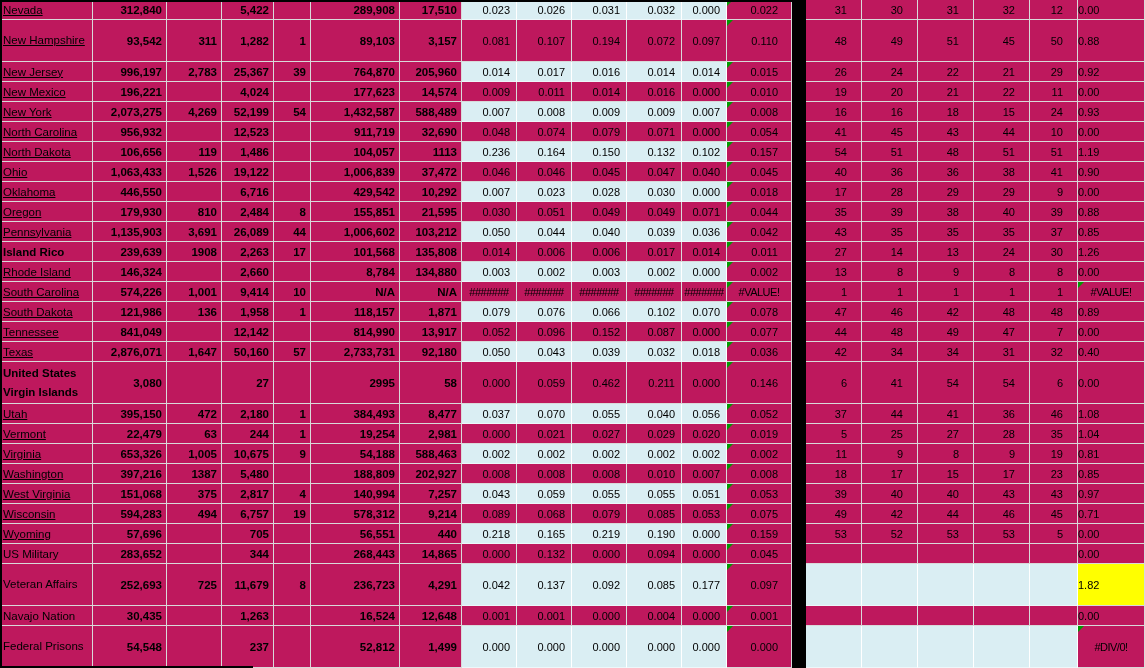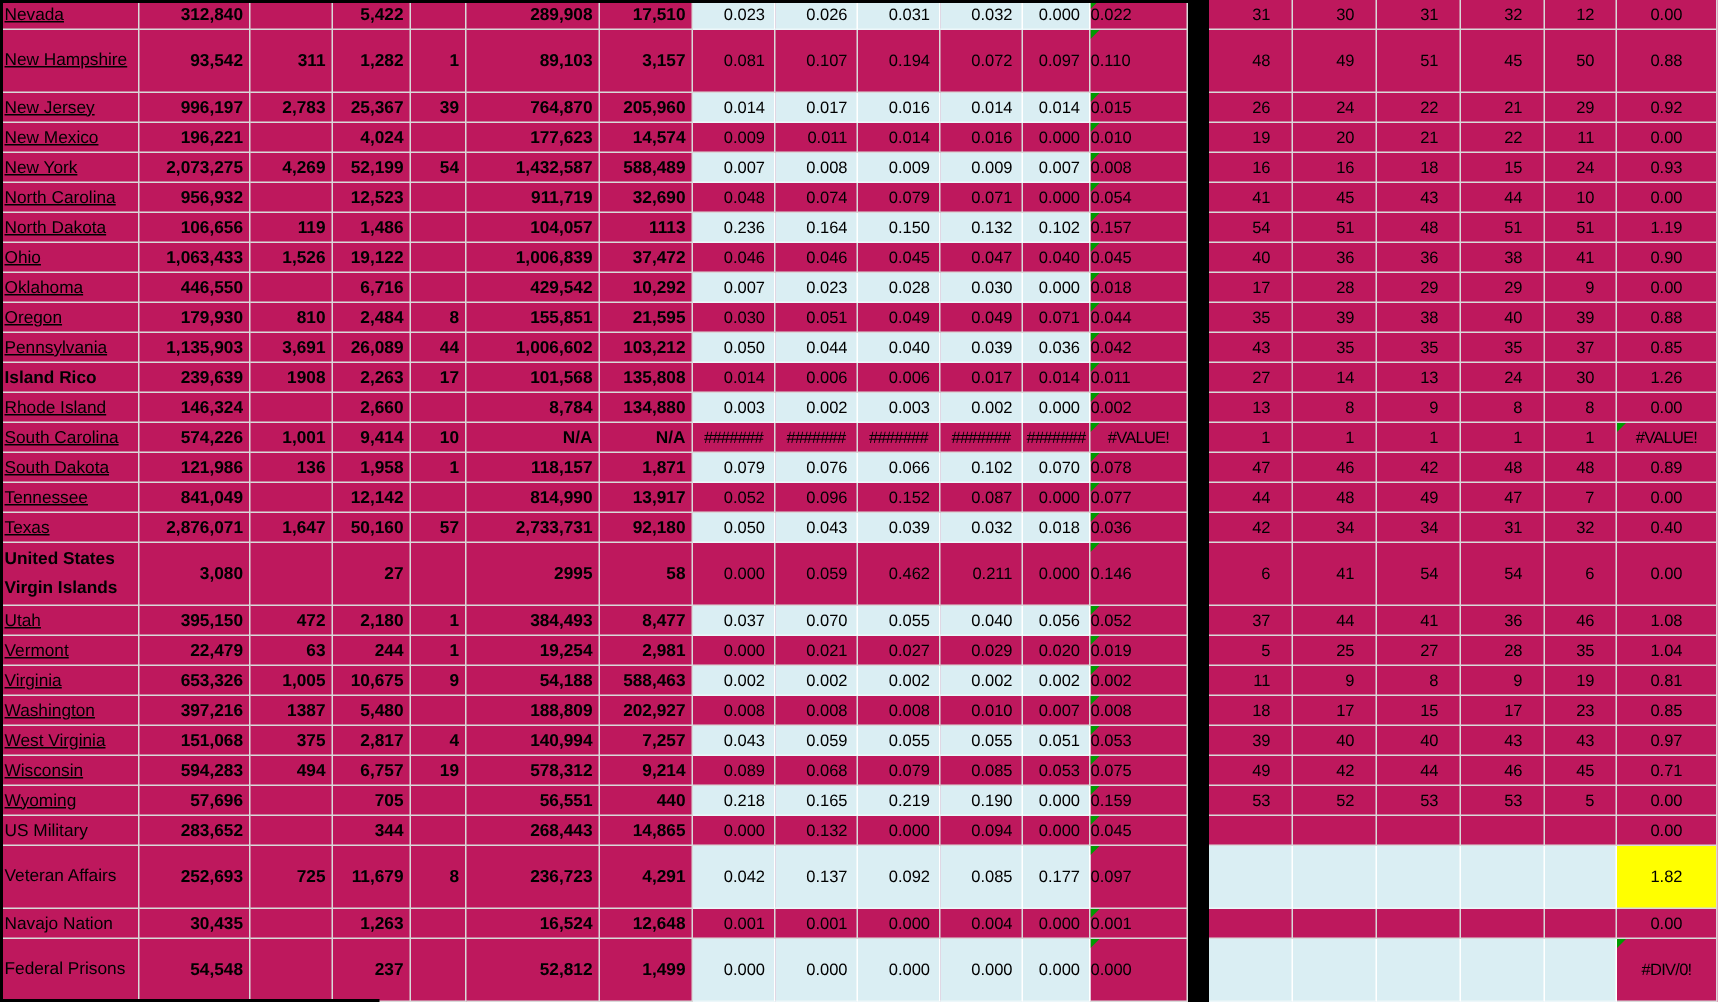--- a/index.html
+++ b/index.html
@@ -9,23 +9,23 @@
   td{box-sizing:border-box;height:20px;padding:0;position:relative;overflow:hidden;
      white-space:nowrap;vertical-align:middle;font-size:11px;
      border-right:1px solid #D9D9D9;border-bottom:1px solid #D9D9D9}
   tr.tall td{height:42px}
   td.state{text-align:left;padding-left:3px;font-size:11.5px}
   tr.tall td.state{white-space:normal;line-height:19px}
   td.state.link{text-decoration:underline}
   td.state.boldname{font-weight:700}
   td.num{text-align:right;padding-right:4px;font-weight:700;font-size:11.5px}
   td.dec{text-align:right;padding-right:6px}
-  td.avg{padding-right:0}
+  td.avg{text-align:right;padding-right:13px}
   td.rank{text-align:right;padding-right:14px}
-  td.final{text-align:center;}
+  td.final{text-align:left;}
   td.blue{background:#DAEEF3;border-right-color:#FFFFFF;border-bottom-color:#EDF7FA}
   td.bar{background:#000;border-right:0;border-bottom:0}
   td.yellow{background:#FFFF00}
   td.err{text-align:center;padding:0 1px;letter-spacing:-0.5px}
   .tri{position:absolute;top:0;left:0;width:0;height:0;
        border-top:6px solid #009900;border-right:6px solid transparent}
   .hstrip,.vstrip{position:absolute;background:#000}
 </style>
 </head>
 <body>

